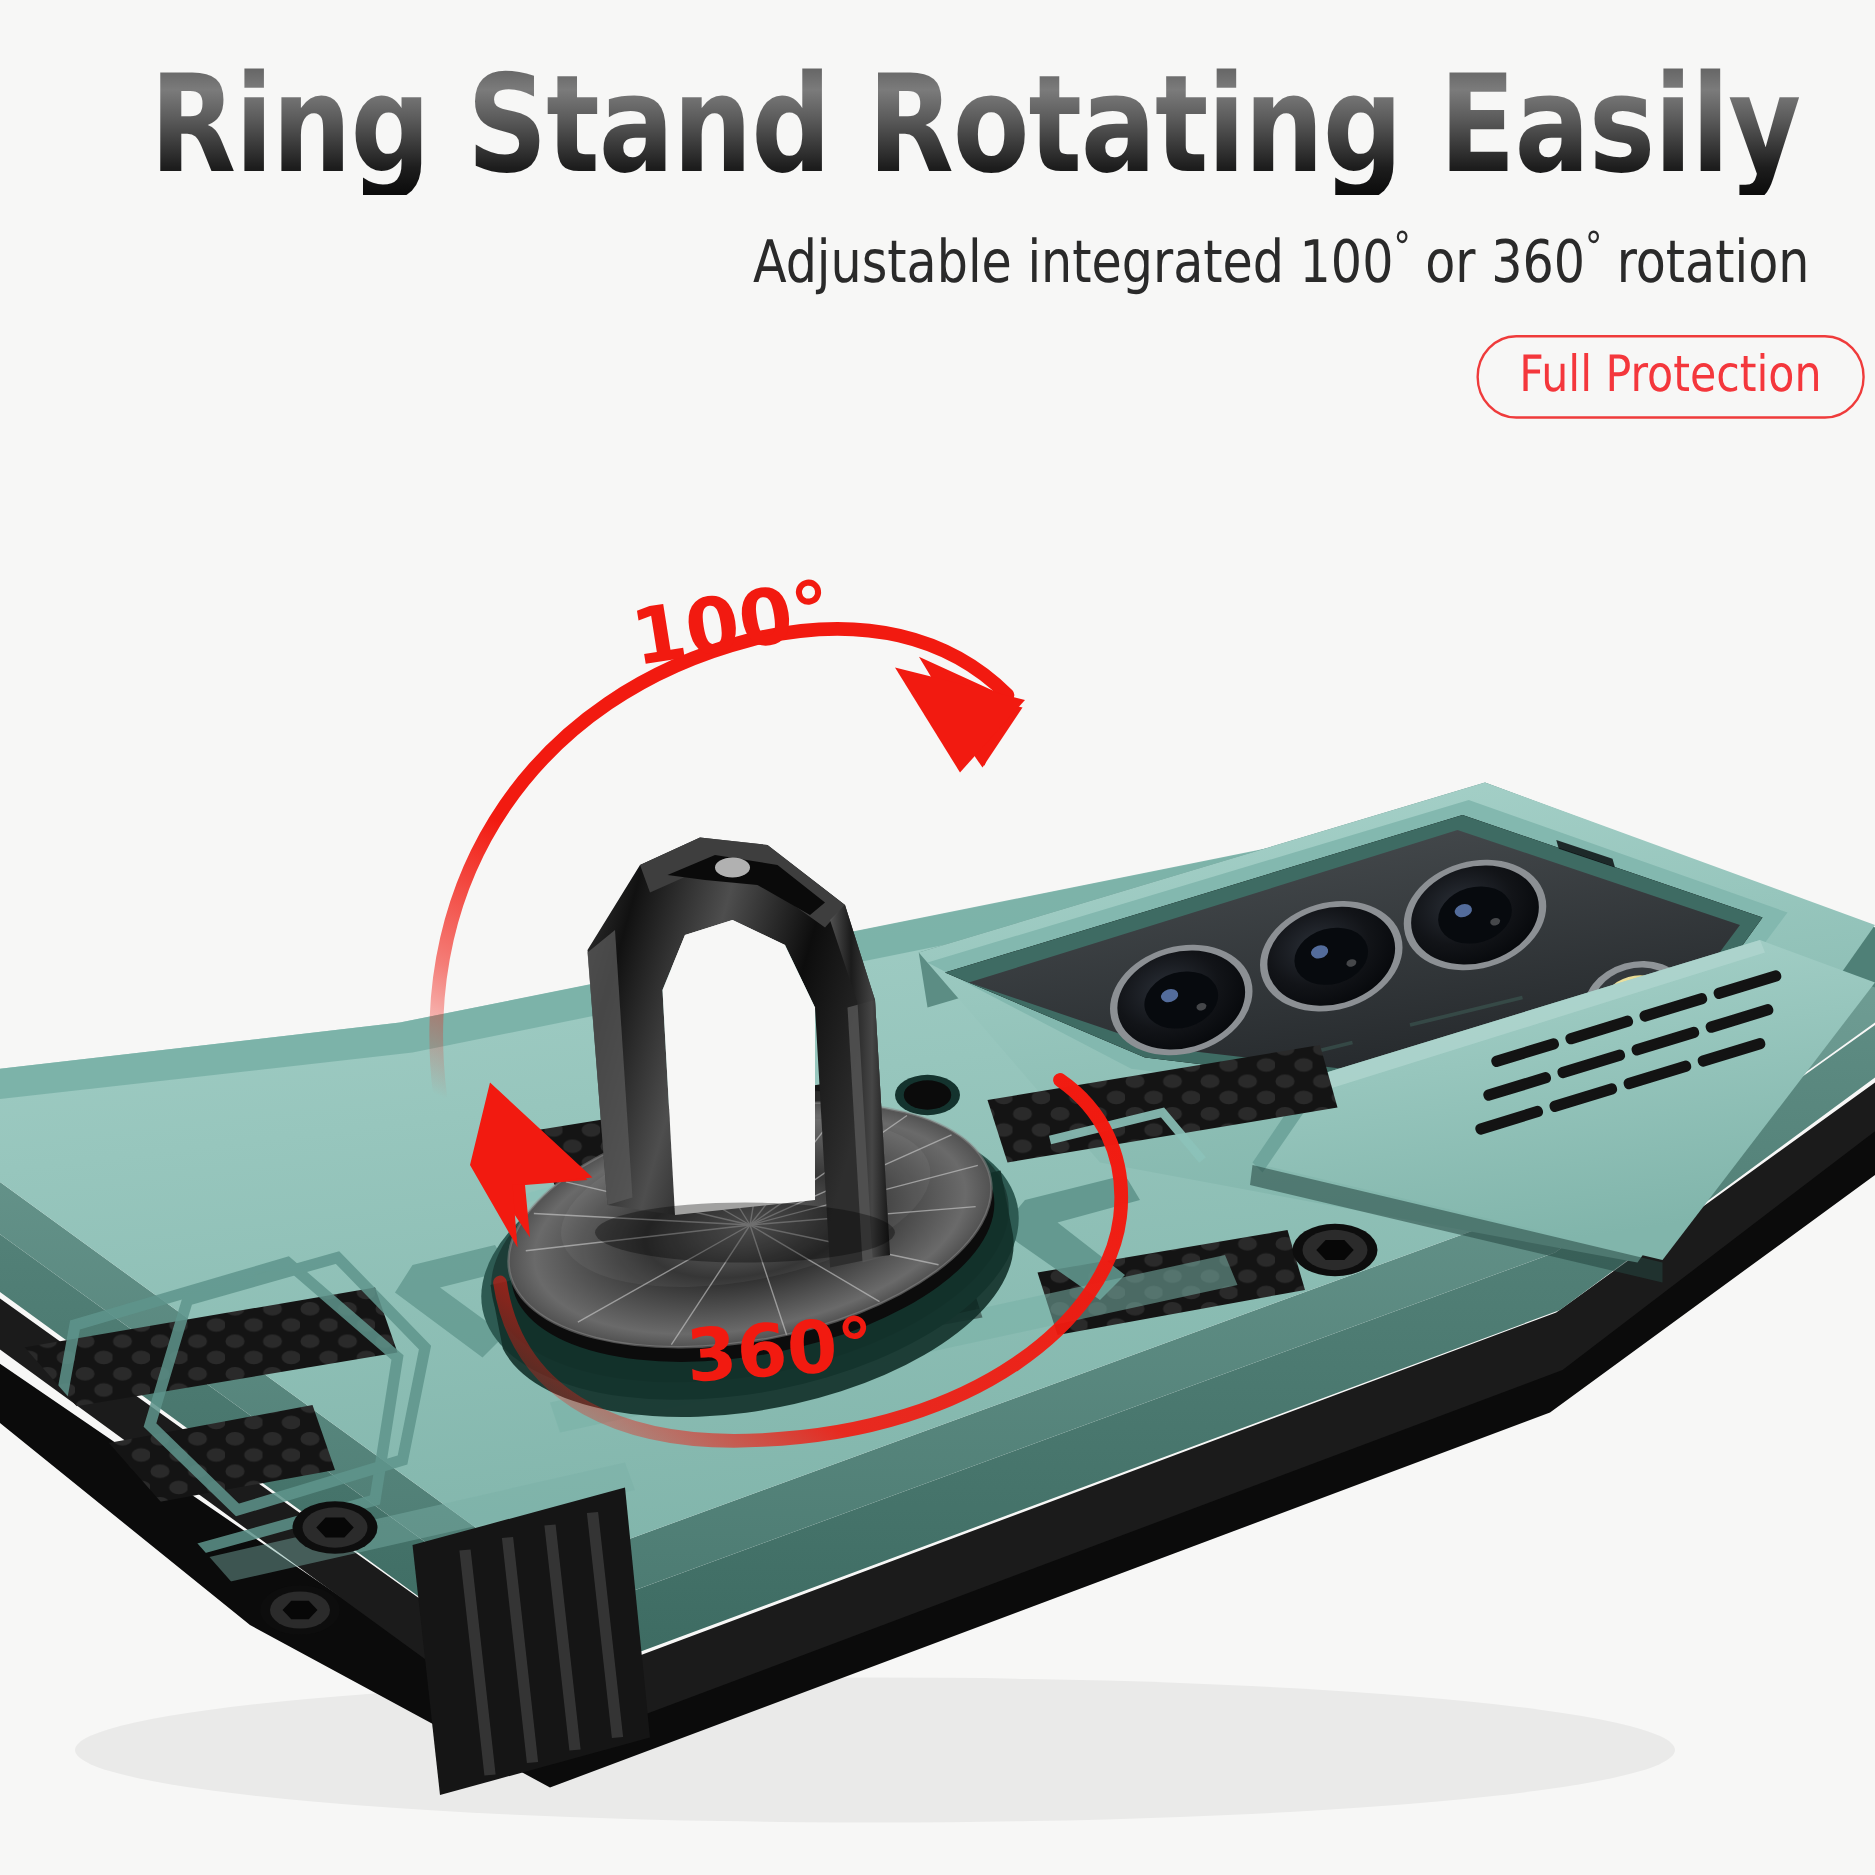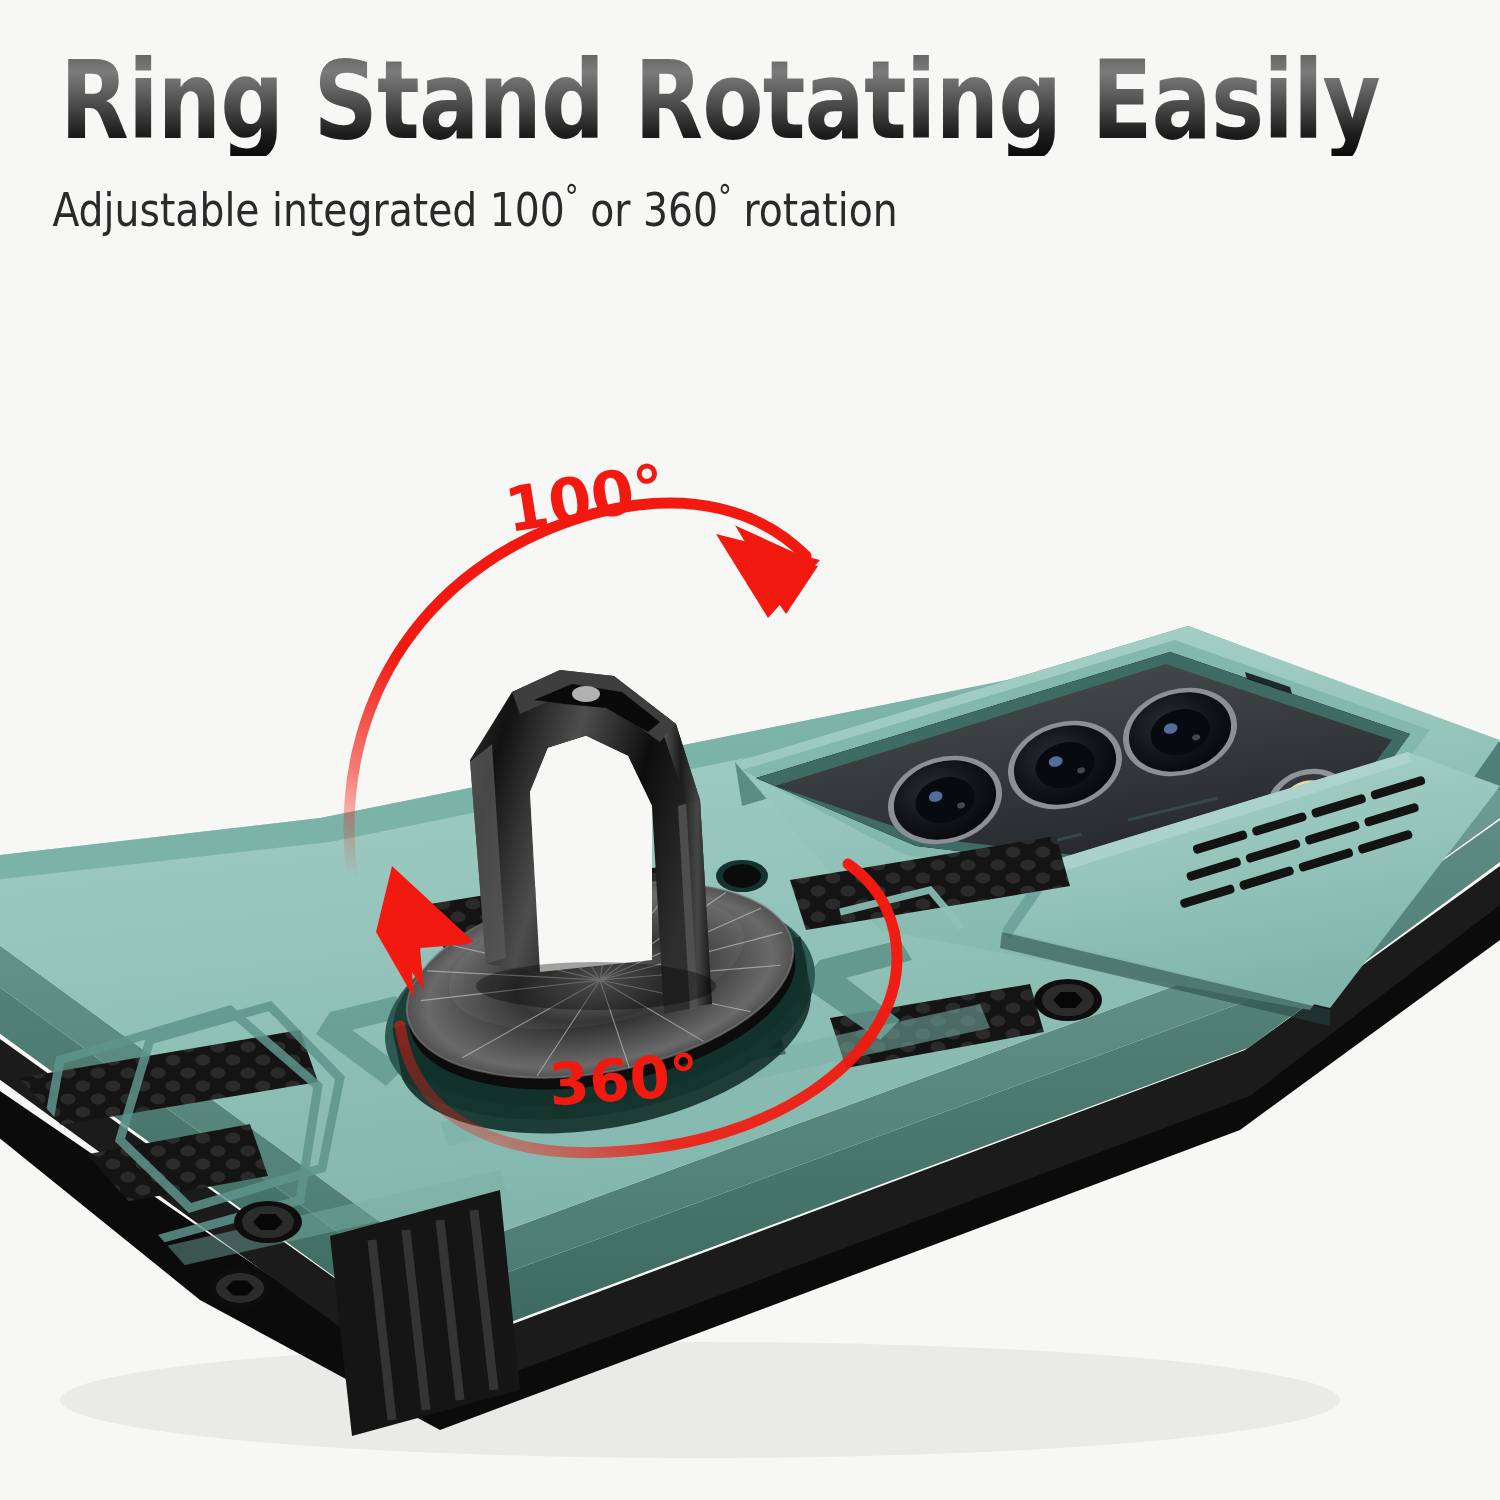--- a/index.html
+++ b/index.html
@@ -6,21 +6,21 @@
   body{
     width:1500px;height:1500px;
     background:#f7f7f6;
     font-family:"Liberation Sans", sans-serif;
     overflow:hidden;
     position:relative;
   }
   #stage{position:absolute;inset:0;width:1500px;height:1500px;}
 
   
-  .header{position:absolute;left:0;top:0;width:1500px;text-align:left;}
+  .header{position:absolute;left:0;top:0;width:1500px;text-align:right;}
   .title{
     margin:0;
     padding-top:46px;
     font-size:108px;
     line-height:1.02;
     font-weight:bold;
     letter-spacing:-1px;
     font-family:"DejaVu Sans Condensed","Liberation Sans", sans-serif;
     transform:scaleX(.92);
     background:linear-gradient(to bottom,#4b4b4b 0%,#3d3d3d 14%,#7b7b7b 46%,#5d5d5d 60%,#1d1d1d 86%,#0b0b0b 100%);
@@ -58,20 +58,23 @@
 </head>
 <body>
 
 <div id="stage">
 
   <div class="header">
     <h1 class="title">Ring Stand Rotating Easily</h1>
 
     <p class="subtitle"><span>Adjustable integrated 100</span><span class="deg">°</span><span>or 360</span><span class="deg">°</span><span>rotation</span></p>
 
+    <div class="pill-wrap">
+      <span class="pill">Full Protection</span>
+    </div>
   </div>
 
   <div class="art">
   <svg width="1500" height="1500" viewBox="0 0 1500 1500" xmlns="http://www.w3.org/2000/svg">
     <defs>
       <linearGradient id="mintTop" x1="0" y1="0" x2="0.3" y2="1">
         <stop offset="0" stop-color="#a9d3cb"></stop>
         <stop offset="0.45" stop-color="#97c6bd"></stop>
         <stop offset="1" stop-color="#81b5ab"></stop>
       </linearGradient>

